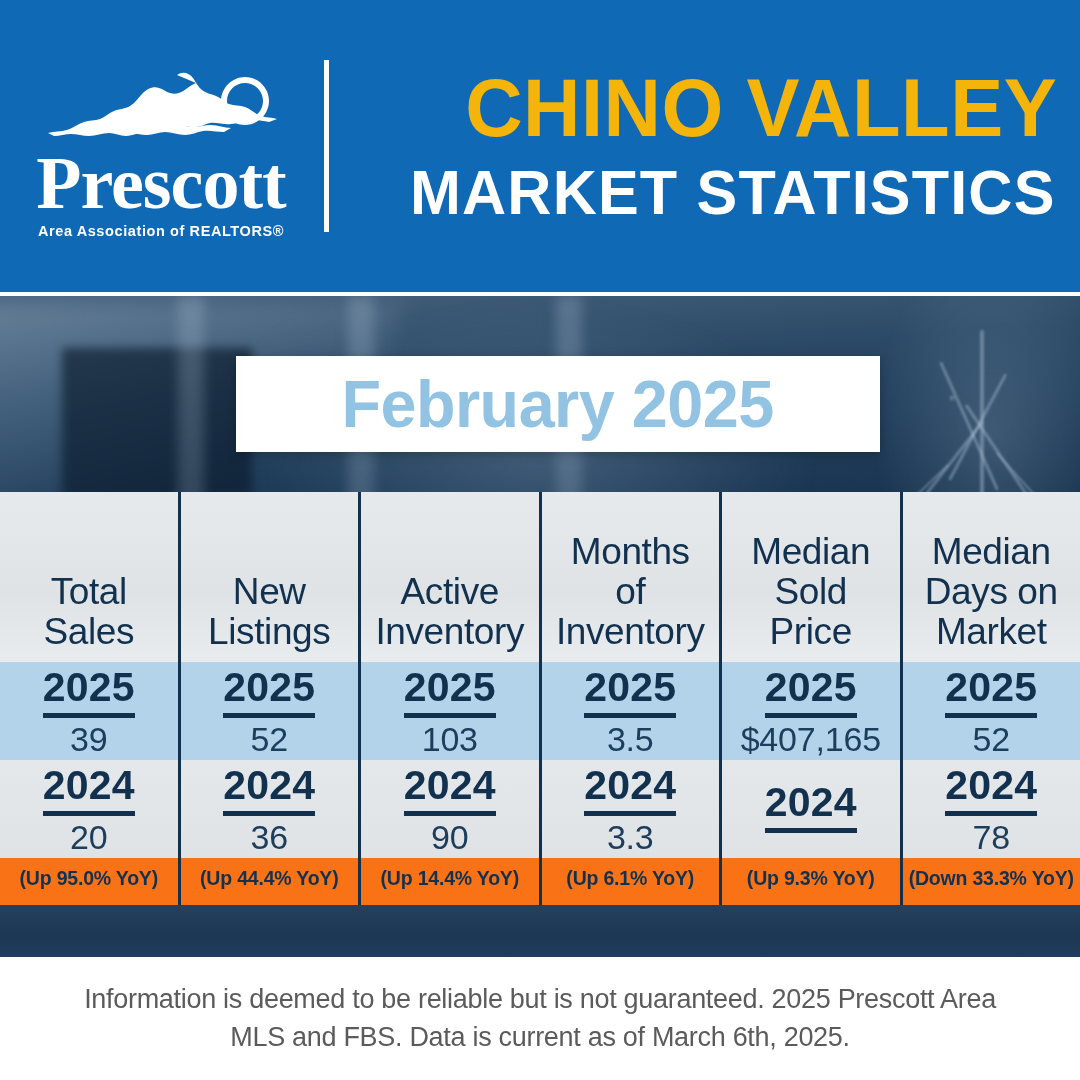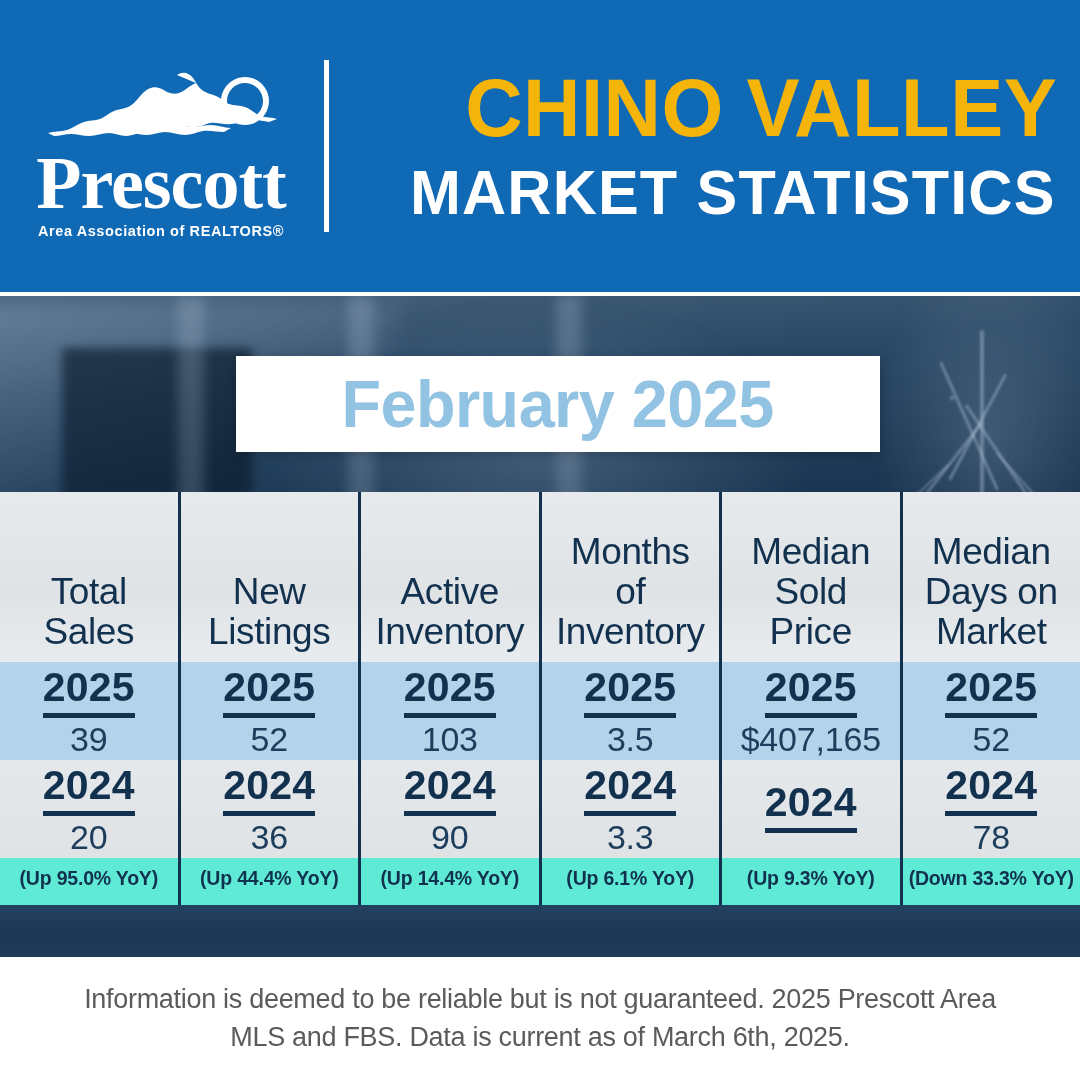--- a/index.html
+++ b/index.html
@@ -166,21 +166,21 @@
     width:92px; height:5px; background:#12314f;
     margin:0 0 4px 0;
   }
   .year-value {
     font-size:34px; font-weight:400; color:#1b3busy;
     color:#1c3d5c; line-height:1; letter-spacing:-0.2px;
     white-space:nowrap;
   }
 
   .cell-yoy {
-    flex:1; background:#5eead4;
+    flex:1; background:#f97316;
     display:flex; align-items:center; justify-content:center;
     padding-bottom:6px;
   }
   .yoy-text {
     font-size:19.5px; font-weight:700; color:#12314f;
     letter-spacing:-0.2px; white-space:nowrap;
   }
 
   
   .photo-strip {

